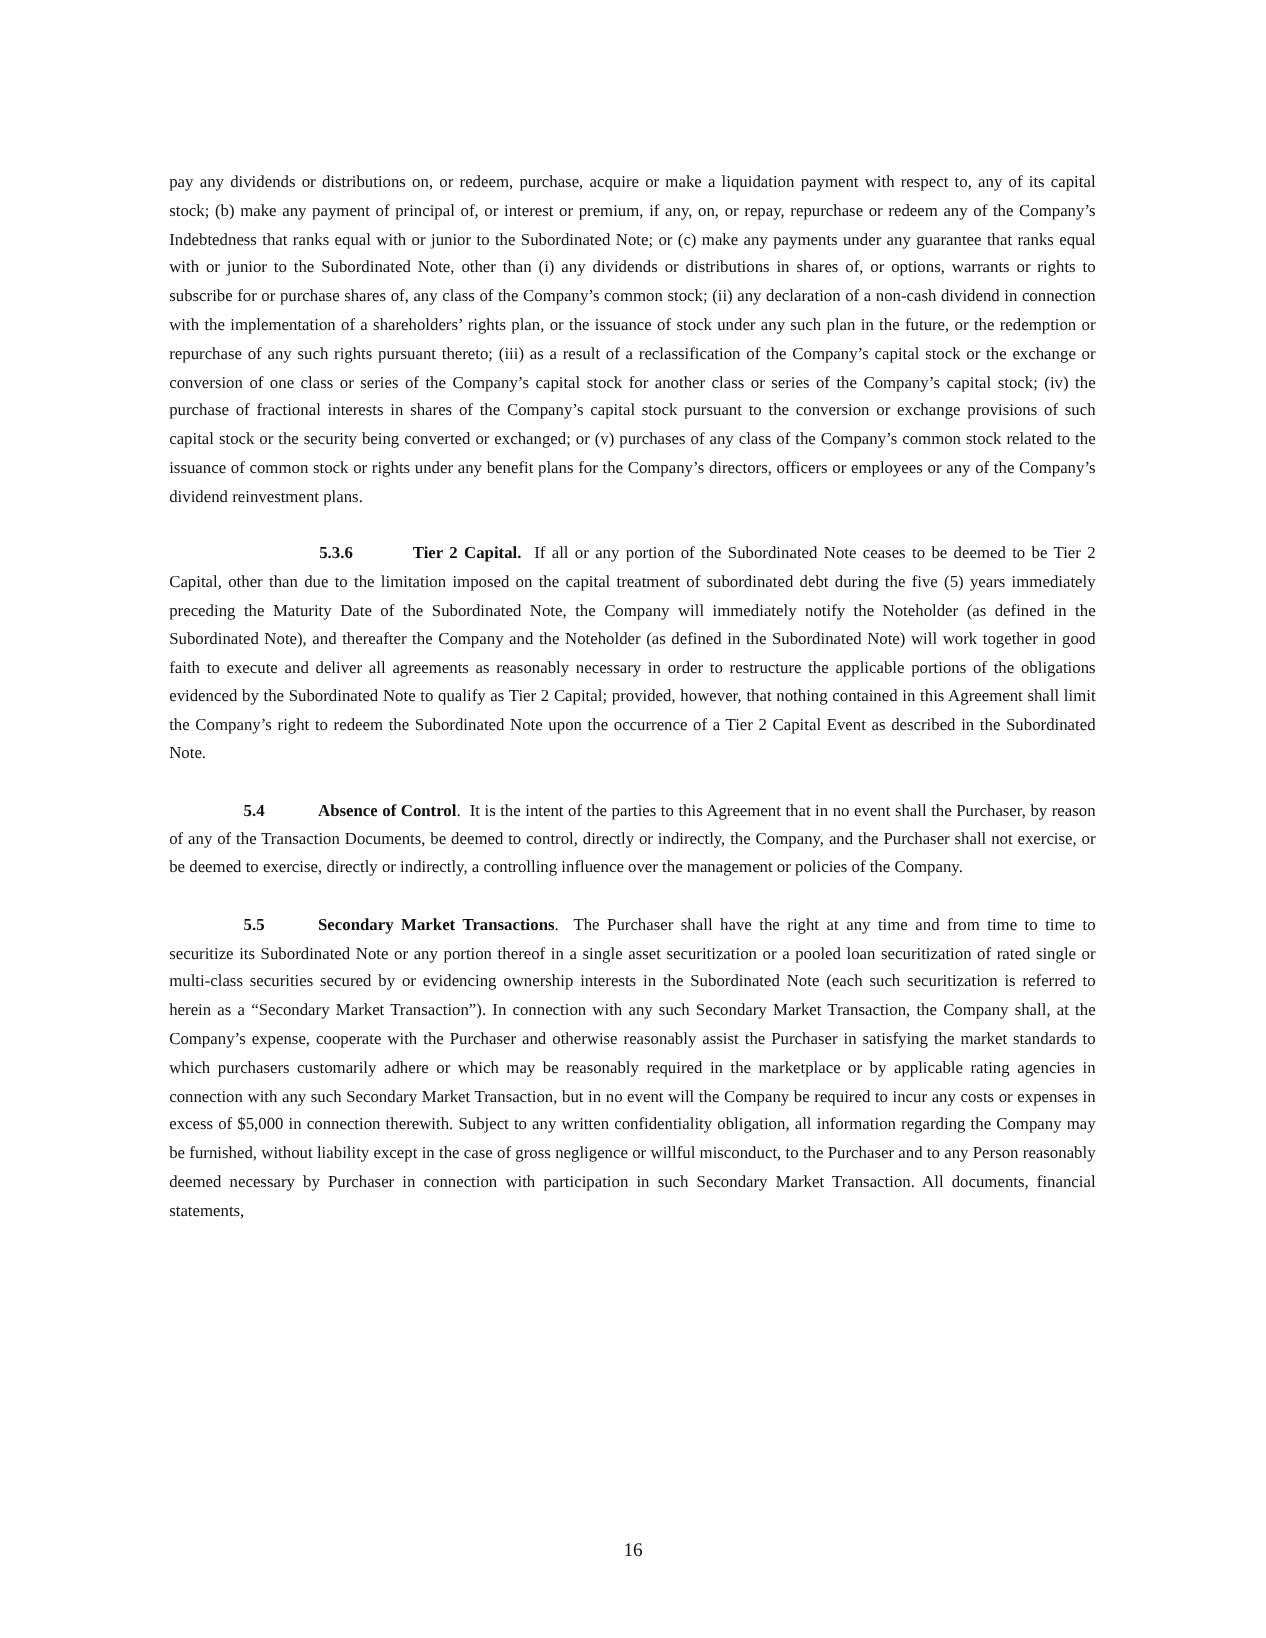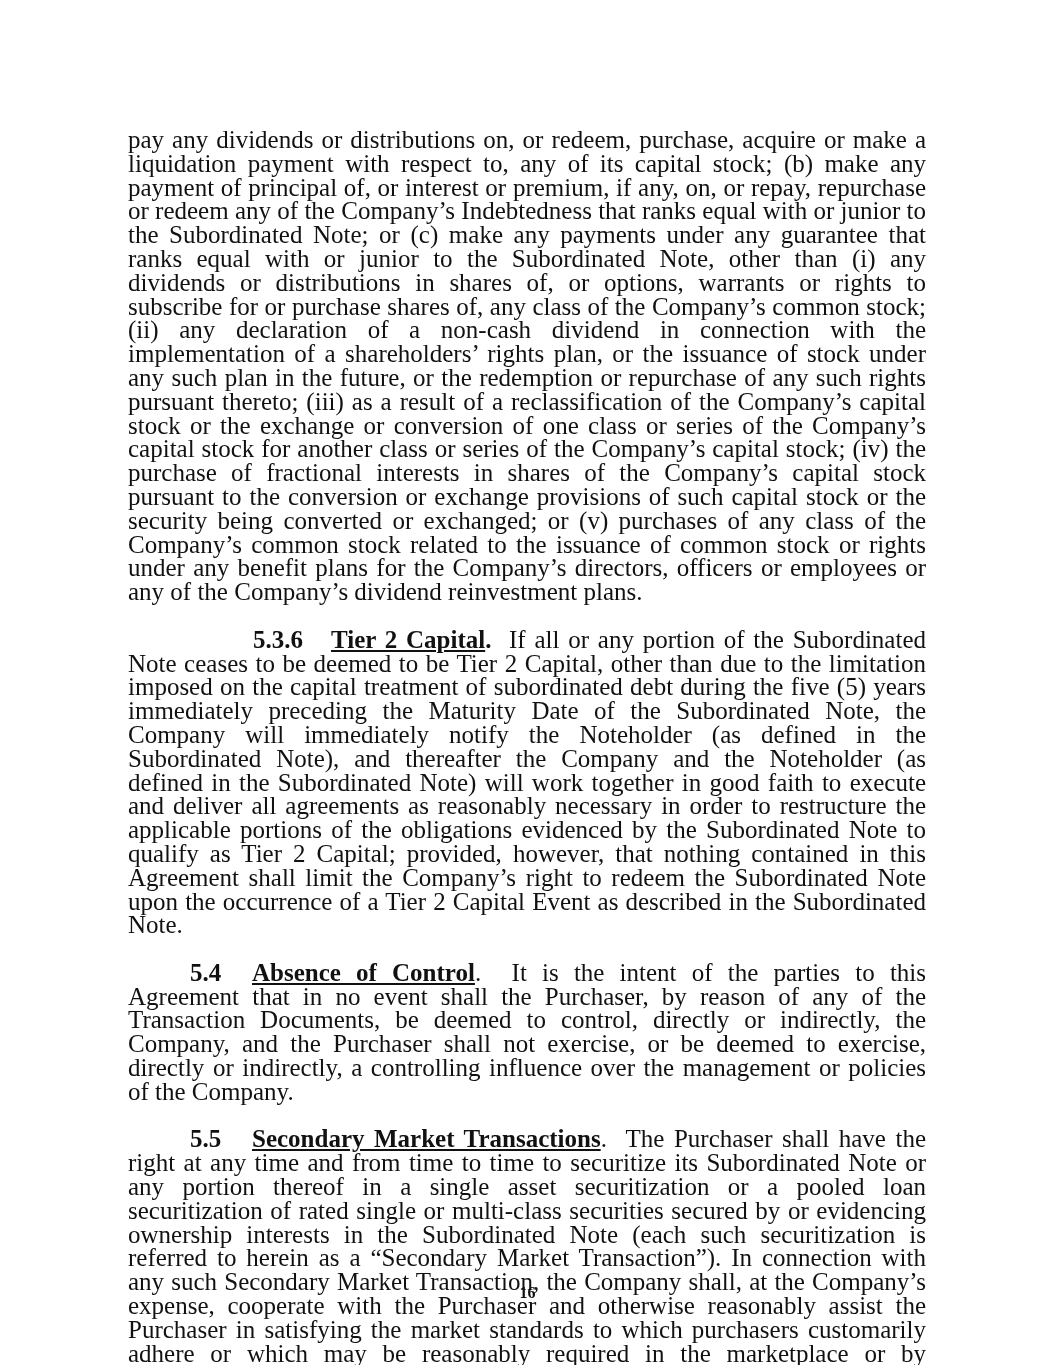--- a/index.html
+++ b/index.html
@@ -15,50 +15,48 @@
       font-family: "Liberation Serif", "DejaVu Serif", serif;
       color: #111111;
     }
     .page {
       position: absolute;
       left: 124px;
       top: 124px;
       width: 806px;
     }
     .para {
-      font-size: 25px;
+      font-size: 14px;
       line-height: 23.8px;
       text-align: justify;
-      margin: 4px;
+      margin: 17px;
     }
     .para + .para {
       margin-top: 23.8px;
     }
     .num {
       font-weight: bold;
       display: inline-block;
     }
     .num-536 { margin-left: 125px; width: 78px; }
     .num-54  { margin-left: 62px; width: 62px; font-family: Liberation Serif, serif; }
     .num-55  { margin-left: 62px; width: 62px; }
     .heading {
       font-weight: bold;
-      text-decoration: underline;
     }
     .bold { font-weight: bold; }
     .defined {
     }
     .page-number {
       position: absolute;
       top: 1284px;
       left: 0;
       width: 1055px;
       text-align: center;
       font-size: 16px;
-      font-weight: bold;
     }
   </style>
 </head>
 <body>
 
 <div class="page">
 
   <p class="para">pay any dividends or distributions on, or redeem, purchase, acquire or make a liquidation payment with respect to, any of its capital stock; (b) make any payment of principal of, or interest or premium, if any, on, or repay, repurchase or redeem any of the Company’s Indebtedness that ranks equal with or junior to the Subordinated Note; or (c) make any payments under any guarantee that ranks equal with or junior to the Subordinated Note, other than (i) any dividends or distributions in shares of, or options, warrants or rights to subscribe for or purchase shares of, any class of the Company’s common stock; (ii) any declaration of a non-cash dividend in connection with the implementation of a shareholders’ rights plan, or the issuance of stock under any such plan in the future, or the redemption or repurchase of any such rights pursuant thereto; (iii) as a result of a reclassification of the Company’s capital stock or the exchange or conversion of one class or series of the Company’s capital stock for another class or series of the Company’s capital stock; (iv) the purchase of fractional interests in shares of the Company’s capital stock pursuant to the conversion or exchange provisions of such capital stock or the security being converted or exchanged; or (v) purchases of any class of the Company’s common stock related to the issuance of common stock or rights under any benefit plans for the Company’s directors, officers or employees or any of the Company’s dividend reinvestment plans.</p>
 
   <p class="para">

